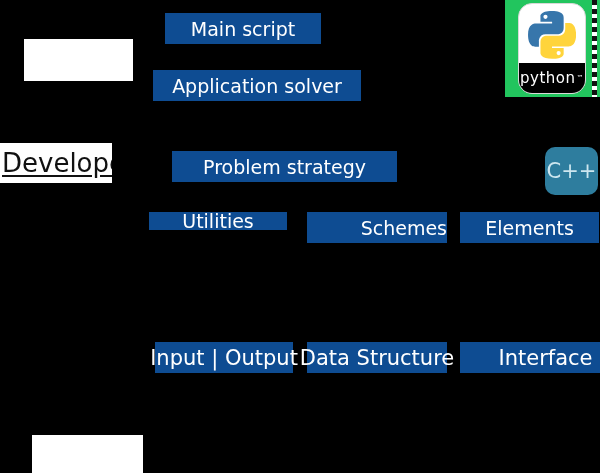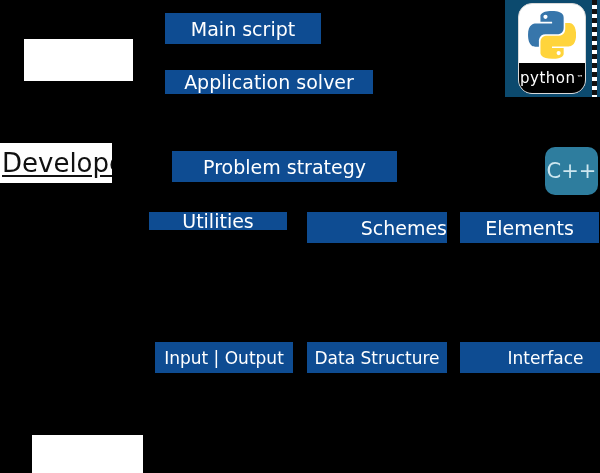--- a/index.html
+++ b/index.html
@@ -6,28 +6,28 @@
   .canvas{
     position:relative;width:600px;height:473px;background:#000;
     overflow:hidden;font-family:"DejaVu Sans",sans-serif;
   }
   .whiterect{position:absolute;background:#fff;}
   .node{
     position:absolute;background:#0e4c92;color:#fff;
     display:flex;align-items:center;justify-content:center;
     font-size:19px;white-space:nowrap;
   }
-  .node.small{font-size:17px;}
+  .node.small{font-size:21px;}
   .dev{
     position:absolute;left:0;top:143px;width:112px;height:40px;
     background:#fff;color:#111;font-size:26px;line-height:40px;
     overflow:hidden;white-space:nowrap;padding-left:2px;box-sizing:border-box;
   }
   .dev span{text-decoration:underline;text-underline-offset:3px;}
-  .py-panel{position:absolute;left:505px;top:0;width:95px;height:97px;background:#0c4a6e;}
+  .py-panel{position:absolute;left:505px;top:0;width:95px;height:97px;background:#22c55e;}
   .py-cut{
     position:absolute;left:87px;top:0;width:5px;height:97px;
     background:repeating-linear-gradient(to bottom,#111 0 5px,#fff 5px 9px);
   }
   .py-badge{
     position:absolute;left:13px;top:3px;width:68px;height:91px;
     background:#fff;border:1px solid #d8d8d8;border-radius:14px;
     box-sizing:border-box;overflow:hidden;display:flex;flex-direction:column;
   }
   .py-logo-wrap{flex:1;display:flex;align-items:center;justify-content:center;padding-top:2px;}
@@ -51,21 +51,21 @@
   <div class="whiterect" style="left:32px;top:435px;width:111px;height:38px;"></div>
 
   <div class="dev">
     <span>Developer</span>
   </div>
 
   <div class="node" style="left:165px;top:13px;width:156px;height:31px;align-items:center;">
     <span>Main script</span>
   </div>
 
-  <div class="node" style="left:165px;top:70px;width:208px;height:24px;">
+  <div class="node" style="left:153px;top:70px;width:208px;height:31px;">
     <span>Application solver</span>
   </div>
 
   <div class="node" style="left:172px;top:151px;width:225px;height:31px;">
     <span>Problem strategy</span>
   </div>
 
   <div class="node" style="left:149px;top:212px;width:138px;height:18px;">
     <span>Utilities</span>
   </div>

